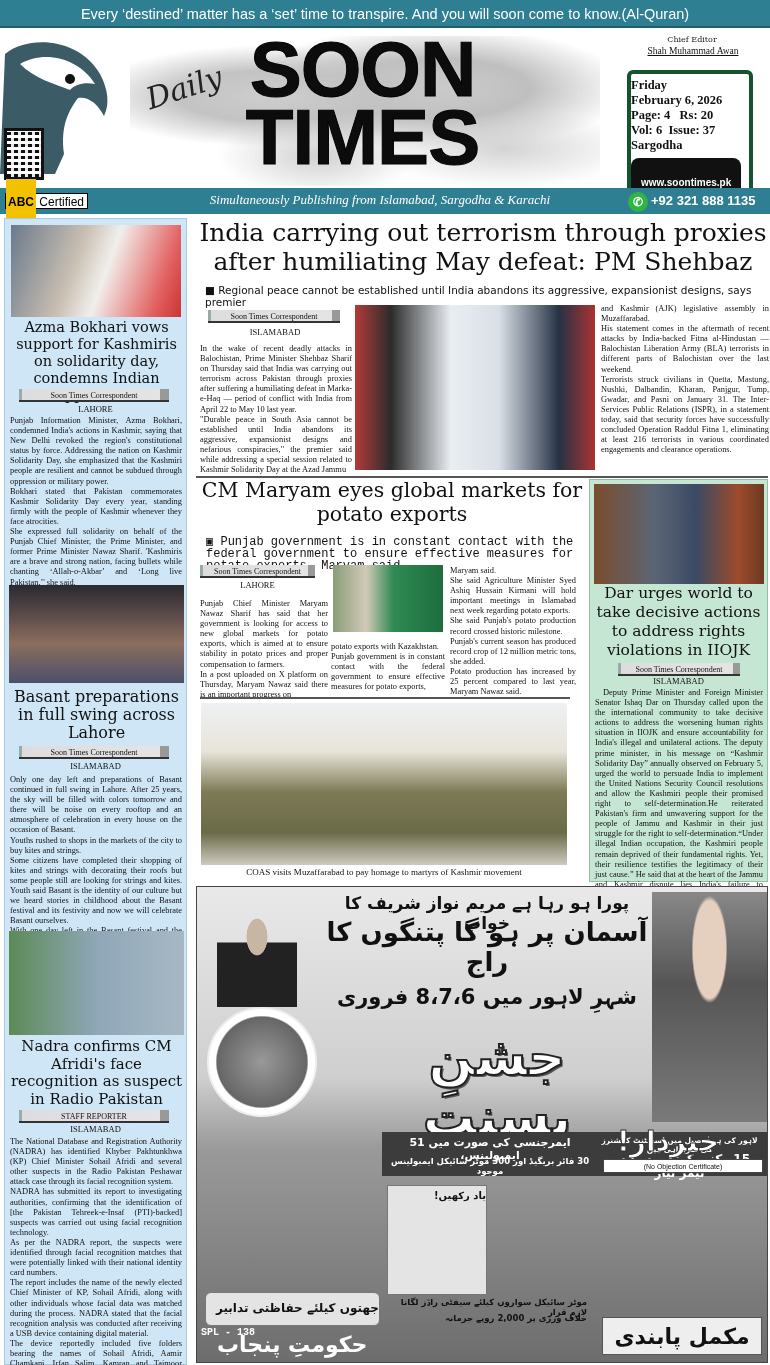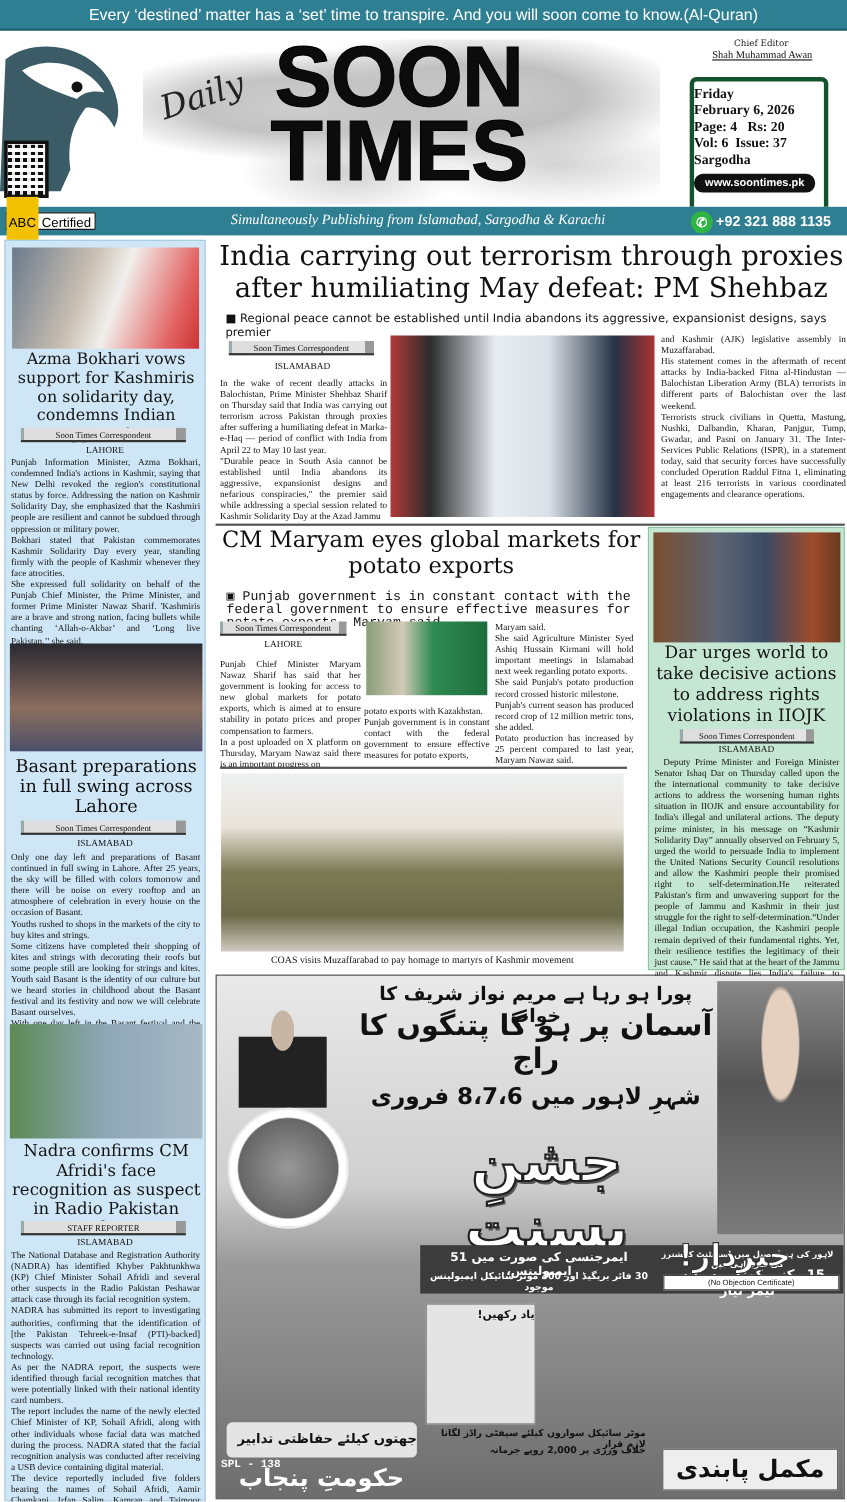--- a/index.html
+++ b/index.html
@@ -9,24 +9,24 @@
 .map{position:absolute;left:130px;top:8px;width:470px;height:150px;background:radial-gradient(ellipse at 30% 40%,#c9c9c9 0,#bdbdbd 20%,transparent 40%),radial-gradient(ellipse at 65% 35%,#c7c7c7 0,#b9b9b9 22%,transparent 45%),radial-gradient(ellipse at 80% 75%,#cfcfcf 0,transparent 25%),radial-gradient(ellipse at 40% 80%,#cccccc 0,transparent 25%);opacity:.9}
 .eagle{position:absolute;left:0;top:6px;width:112px;height:140px}
 .qr{position:absolute;left:4px;top:100px;width:40px;height:52px;background:repeating-linear-gradient(0deg,#111 0 3px,#fff 3px 6px),#111;border:3px solid #111}
 .qr:after{content:"";position:absolute;inset:0;background:repeating-linear-gradient(90deg,transparent 0 4px,rgba(255,255,255,.9) 4px 7px)}
 .daily{position:absolute;left:145px;top:42px;font-family:"DejaVu Serif",serif;font-style:italic;font-size:30px;color:#222;transform:rotate(-18deg)}
 .soon{position:absolute;left:210px;top:6px;width:305px;font-family:"Liberation Sans",sans-serif;font-weight:bold;font-size:78px;letter-spacing:-1px;line-height:70px;color:#0c0c0c;text-align:center;-webkit-text-stroke:1px #000}
 .times{top:74px}
 .editor-lbl{position:absolute;left:632px;top:7px;width:120px;text-align:center;font-size:8px;color:#222}
 .editor-name{position:absolute;left:628px;top:18px;width:130px;text-align:center;font-family:Liberation Serif, serif;font-size:9.5px;text-decoration:underline}
 .datebox{position:absolute;left:627px;top:42px;width:126px;height:128px;border:4px solid #14532d;border-radius:6px;text-align:left;font-family:"Liberation Serif",serif;font-weight:bold;font-size:12.5px;line-height:15px;padding-top:4px}
-.url{display:inline-block;margin-top:5px;background:#111;color:#fff;font-family:"Liberation Sans",sans-serif;font-size:10px;padding:1px 10px;border-radius:8px}
+.url{display:inline-block;margin-top:5px;background:#111;color:#fff;font-family:"Liberation Sans",sans-serif;font-size:10px;padding:17px 10px;border-radius:8px}
 .subbar{position:absolute;left:0;top:188px;width:770px;height:26px;background:#2f7f93;color:#fff}
 .abc{position:absolute;left:5px;top:5px;font-family:"Liberation Sans",sans-serif;font-size:12px;background:#fff;color:#000;height:16px;line-height:16px;padding-right:3px;border:1px solid #000}
-.abc b{background:#f2c200;padding:16px 2px;font-weight:normal}
+.abc b{background:#f2c200;padding:16px 2px;font-weight:bold}
 .pub{position:absolute;left:190px;top:4px;width:380px;text-align:center;font-family:"Liberation Serif",serif;font-style:italic;font-size:13px}
 .phone{position:absolute;left:628px;top:3px;font-family:"Liberation Sans",sans-serif;font-weight:bold;font-size:13px;line-height:20px}
 .wa{display:inline-block;width:20px;height:20px;border-radius:50%;background:#2fb543;color:#fff;text-align:center;font-size:12px;vertical-align:middle;margin-right:3px}
 
 
 .leftcol{position:absolute;left:4px;top:218px;width:183px;height:1147px;background:#cfe6f6;border:1px solid #a8c9de}
 .ph-azma{position:absolute;left:6px;top:6px;width:170px;height:92px;background:linear-gradient(110deg,#6b7a8c 0%,#c9bfb2 38%,#f1efec 55%,#e26262 85%,#c33 100%)}
 .ph-basant{position:absolute;left:4px;top:366px;width:175px;height:98px;background:linear-gradient(180deg,#2a2a30 0%,#5a4a4a 30%,#8b6e5e 60%,#4c4f6a 100%)}
 .ph-nadra{position:absolute;left:4px;top:712px;width:175px;height:104px;background:linear-gradient(90deg,#5c8a55 0%,#8fa7b8 50%,#a7b8c4 100%)}
 .hd-left{position:absolute;left:4px;width:175px;text-align:center;font-family:"DejaVu Serif",serif;font-size:14.5px;line-height:17px;color:#111}

